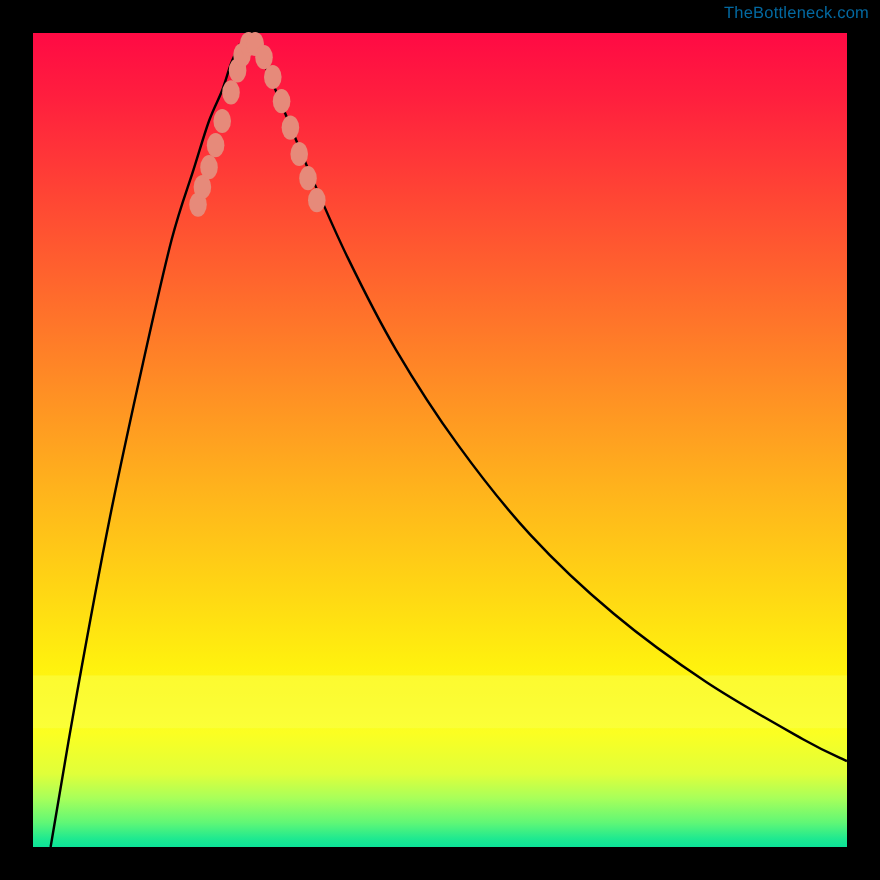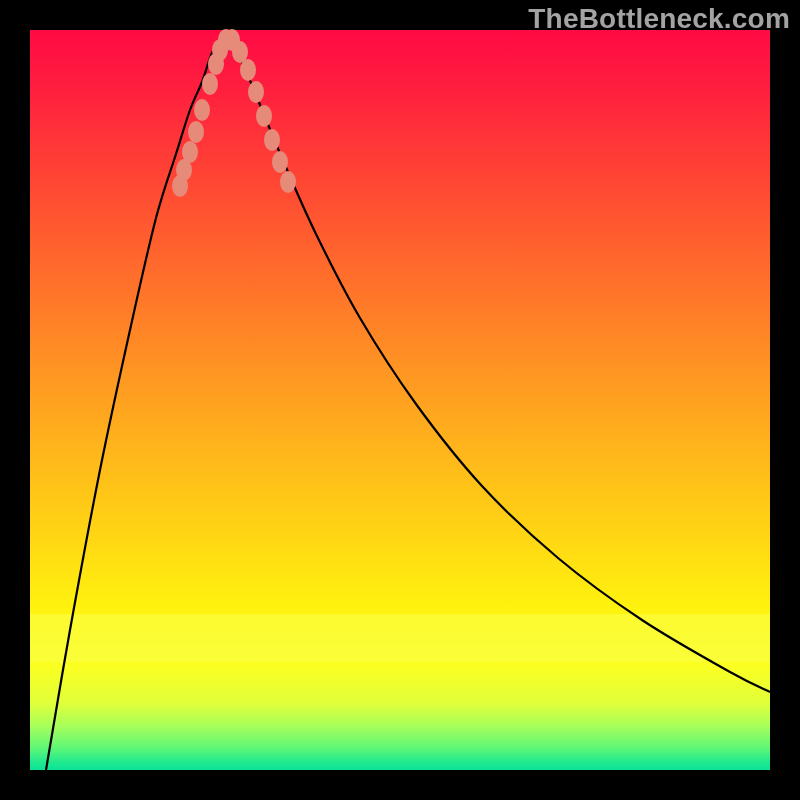--- a/index.html
+++ b/index.html
@@ -56,23 +56,23 @@
     left: 30px;
     top: 30px;
     width: 740px;
     height: 740px;
     overflow: visible;
   }
   .watermark {
     position: absolute;
     top: 3px;
     right: 10px;
-    color: #a3a3a3;
-    font-size: 28px;
-    font-weight: 700;
+    color: #0369a1;
+    font-size: 15px;
+    font-weight: 400;
     letter-spacing: 0.2px;
     user-select: none;
   }
 </style>
 </head>
 <body>
 
 <div class="frame">
   <div class="plot-area"></div>
   <div class="yellow-band"></div>

